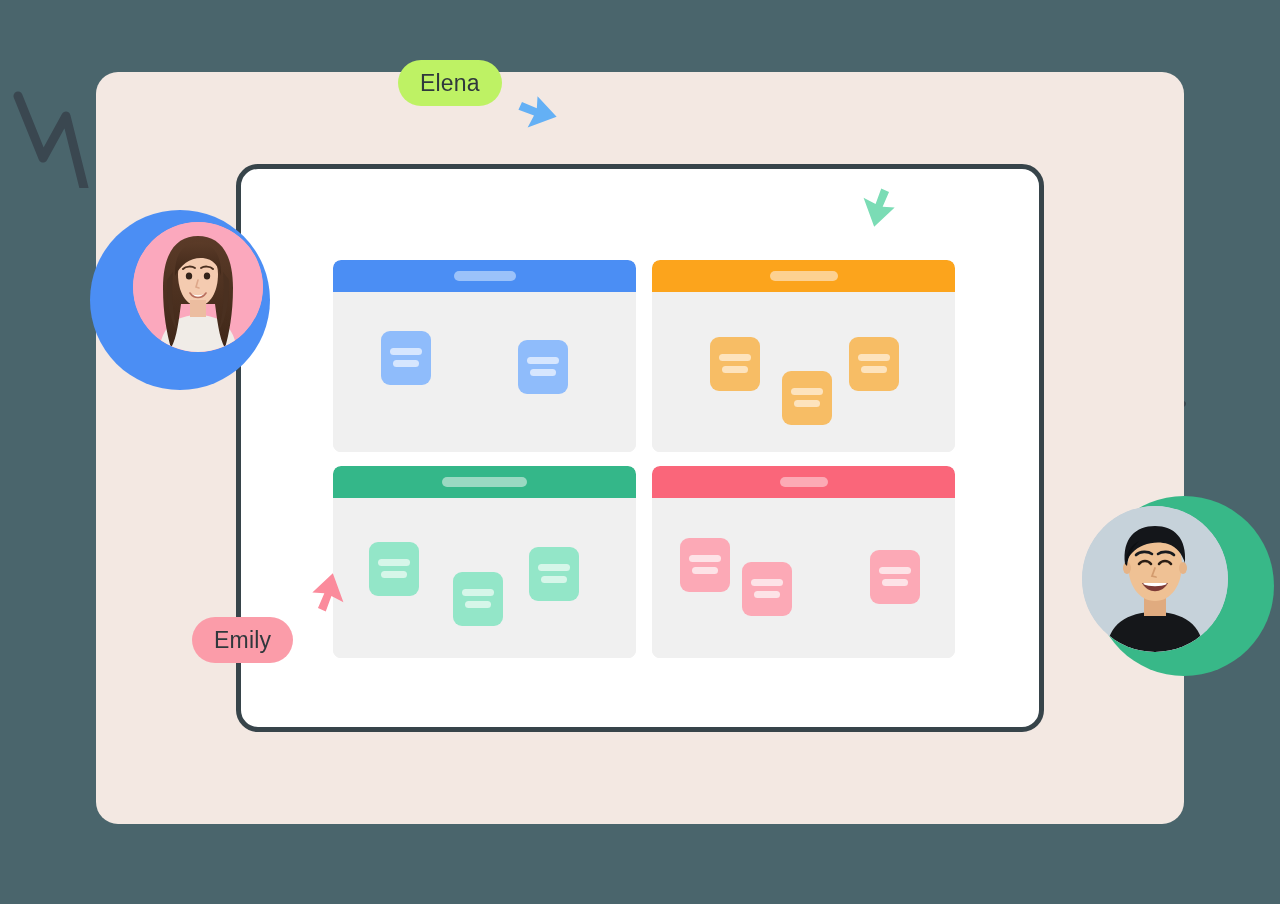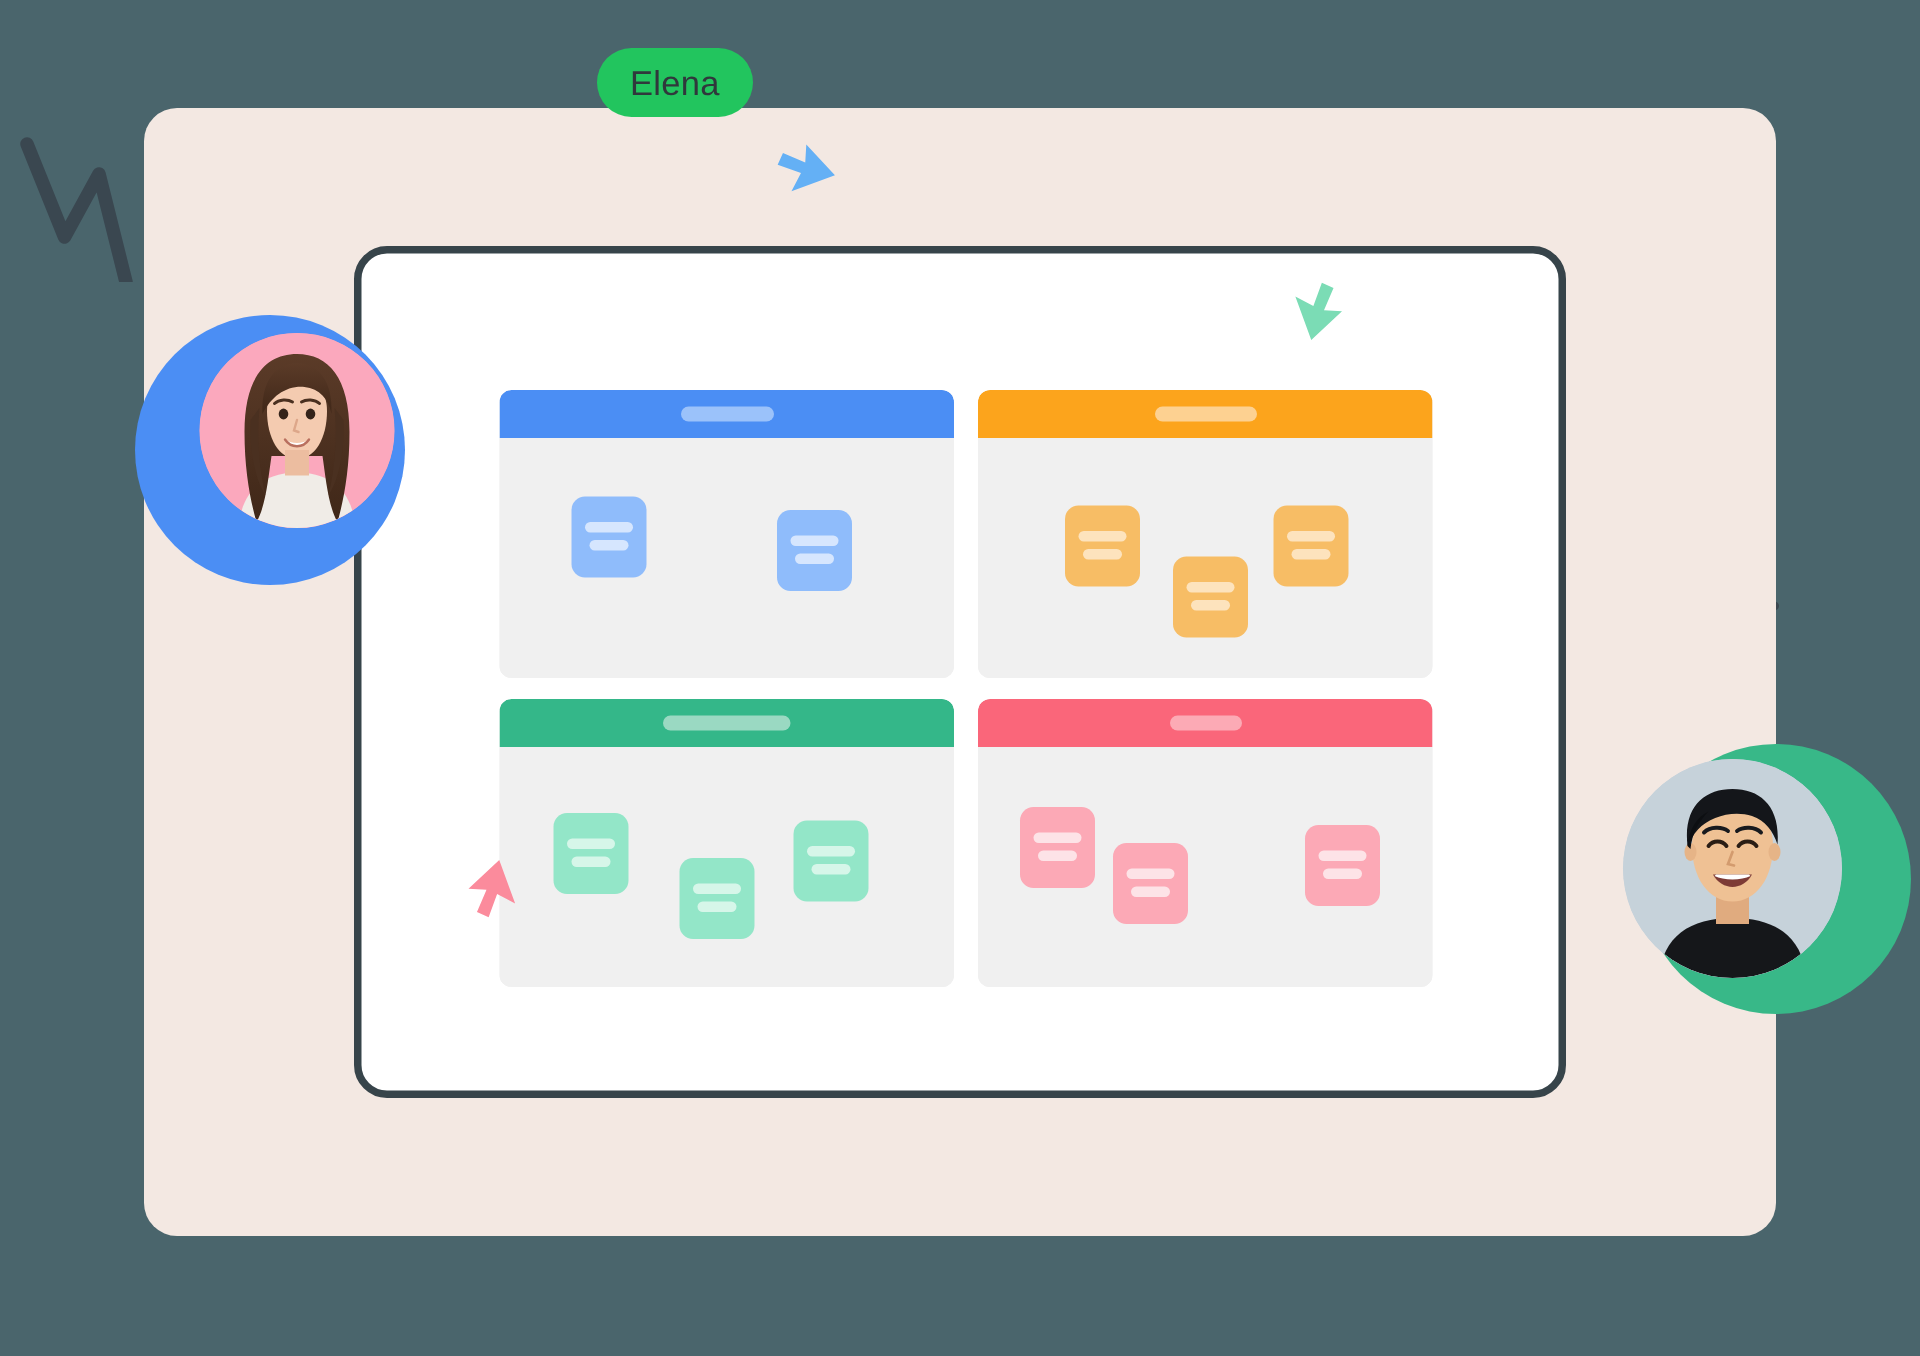--- a/index.html
+++ b/index.html
@@ -262,25 +262,28 @@
       <path d="M8 4 L36 17 L23 21 L30 36 L22 39 L16 24 L7 32 Z" fill="#7bdcb5"></path>
     </svg>
   </div>
 
   <div class="cursor" style="left:308px; top:574px; width:44px; height:44px; transform:rotate(45deg);">
     <svg width="44" height="44" viewBox="0 0 44 44" fill="none">
       <path d="M8 4 L36 17 L23 21 L30 36 L22 39 L16 24 L7 32 Z" fill="#fb8b9c"></path>
     </svg>
   </div>
 
-  <div class="name-pill" style="left:398px; top:32px; background:#22c55e;text-align:center;">
+  <div class="name-pill" style="left:398px; top:60px; background:#bef264;text-align:center;">
     <span>Elena</span>
   </div>
 
 
+  <div class="name-pill" style="left:192px; top:617px; background:#fb9ca9;">
+    <span>Emily</span>
+  </div>
 
   <div class="avatar-wrap" style="left:0; top:0; width:1280px; height:904px; pointer-events:none;">
     <div class="avatar-ring" style="left:90px; top:210px; width:180px; height:180px; background:#4b8ef4;"></div>
     <div class="avatar-photo" style="left:133px; top:222px; width:130px; height:130px; background:#fba8bd;">
       <svg width="130" height="130" viewBox="0 0 130 130">
         <defs>
           <clipPath id="clipW">
               <circle cx="65" cy="65" r="65"></circle>
             </clipPath>
           <linearGradient id="hairW" x1="0" y1="0" x2="0" y2="1">

